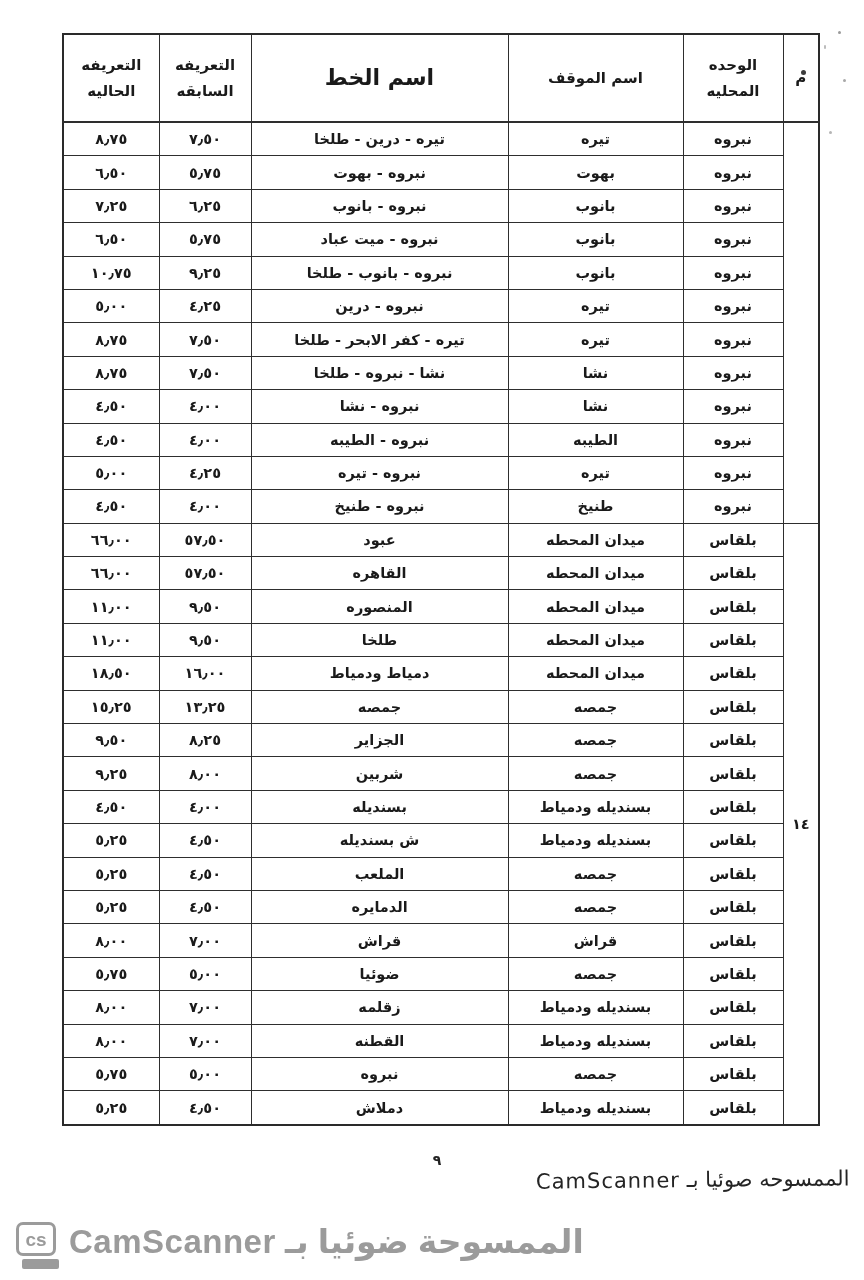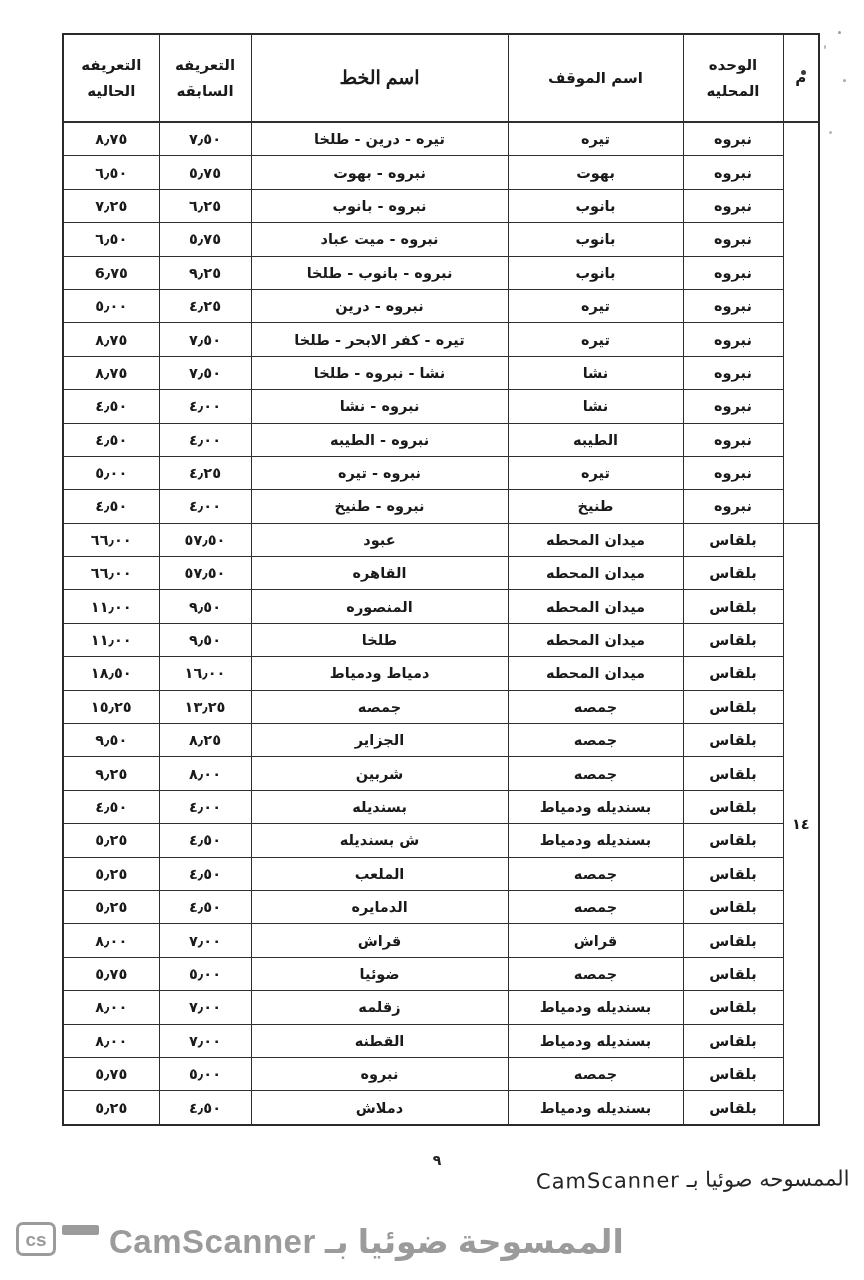--- a/index.html
+++ b/index.html
@@ -30,21 +30,21 @@
     padding:0 3px;
     overflow:hidden;
     white-space:normal;
   }
   table.tariff thead th{
     height:86px;
     font-size:15px;
     line-height:1.75;
     border-bottom-width:2.6px;
   }
-  table.tariff thead th.col-line-h{font-size:19px;font-family:Liberation Serif, serif;}
+  table.tariff thead th.col-line-h{font-size:22px;}
   table.tariff tbody td{
     height:32.4px;
     font-size:14.5px;
   }
   td.num{
     font-size:15px;
     letter-spacing:.5px;
     direction:ltr;
   }
   td.serial-cell{
@@ -65,21 +65,21 @@
     letter-spacing:1px;
     color:#242424;
     transform:rotate(-0.6deg);
     font-family:"DejaVu Sans",sans-serif;
   }
   .watermark{
     position:absolute;left:16px;top:1222px;
     display:flex;align-items:flex-start;gap:10px;
     color:#9b9b9b;
   }
-  .cs-logo{display:flex;flex-direction:row;align-items:flex-start;}
+  .cs-logo{display:flex;flex-direction:column;align-items:flex-start;}
   .cs-box{
     width:34px;height:28px;
     border:3.5px solid #9b9b9b;border-radius:7px;
     display:flex;align-items:center;justify-content:center;
     font-family:"Liberation Sans","DejaVu Sans",sans-serif;
     font-weight:bold;font-size:19px;line-height:1;
     color:#9b9b9b;
   }
   .cs-bar{
     width:37px;height:10px;margin-top:3px;margin-left:6px;
@@ -153,21 +153,21 @@
           <td>بانوب</td>
           <td>نبروه - ميت عباد</td>
           <td class="num">٥٫٧٥</td>
           <td class="num">٦٫٥٠</td>
         </tr>
         <tr>
           <td>نبروه</td>
           <td>بانوب</td>
           <td>نبروه - بانوب - طلخا</td>
           <td class="num">٩٫٢٥</td>
-          <td class="num">6٫٧٥</td>
+          <td class="num">١٠٫٧٥</td>
         </tr>
         <tr>
           <td>نبروه</td>
           <td>تيره</td>
           <td>نبروه - درين</td>
           <td class="num">٤٫٢٥</td>
           <td class="num">٥٫٠٠</td>
         </tr>
         <tr>
           <td>نبروه</td>

